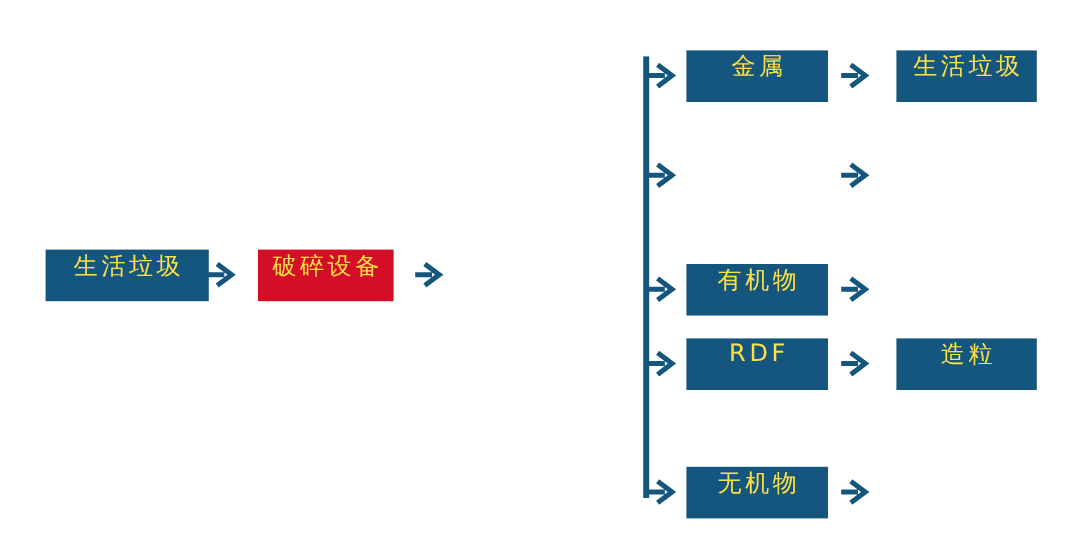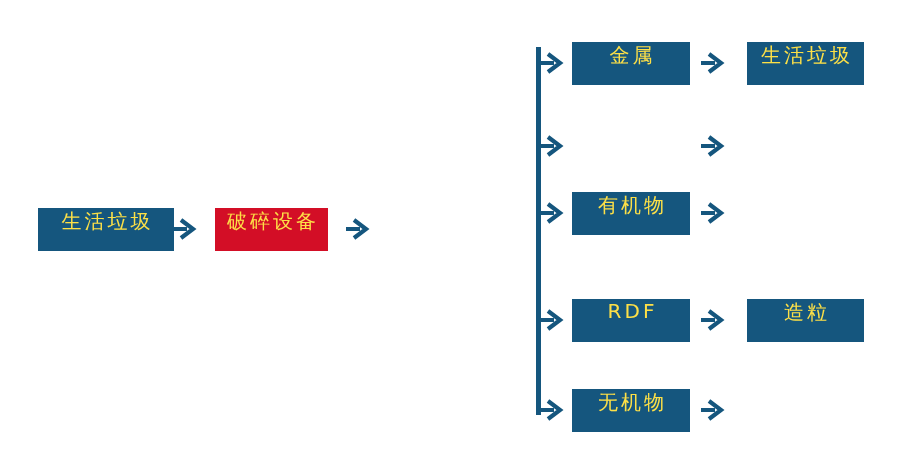--- a/index.html
+++ b/index.html
@@ -51,22 +51,22 @@
   
   .main-row { top: 208px; }
   .n-waste   { left: 38px;  width: 136px; }
   .n-crush   { left: 215px; width: 113px; }
   .n-sort    { left: 388px; width: 124px; }
   .m-arrow-1 { left: 172px; top: 10px; }
   .m-arrow-2 { left: 345px; top: 10px; }
   
   .row-0 { top: 42px; }
   .row-1 { top: 125px; }
-  .row-2 { top: 192px; }
-  .row-3 { top: 299px; }
+  .row-2 { top: 220px; }
+  .row-3 { top: 282px; }
   .row-4 { top: 389px; }
   .b-arrow   { left: 538px; top: 10px; }
   .src       { left: 572px; width: 118px; }
   .mid-arrow { left: 700px; top: 10px; }
   .tgt       { left: 747px; width: 117px; }
 </style>
 </head>
 <body>
 
 <div class="canvas">

